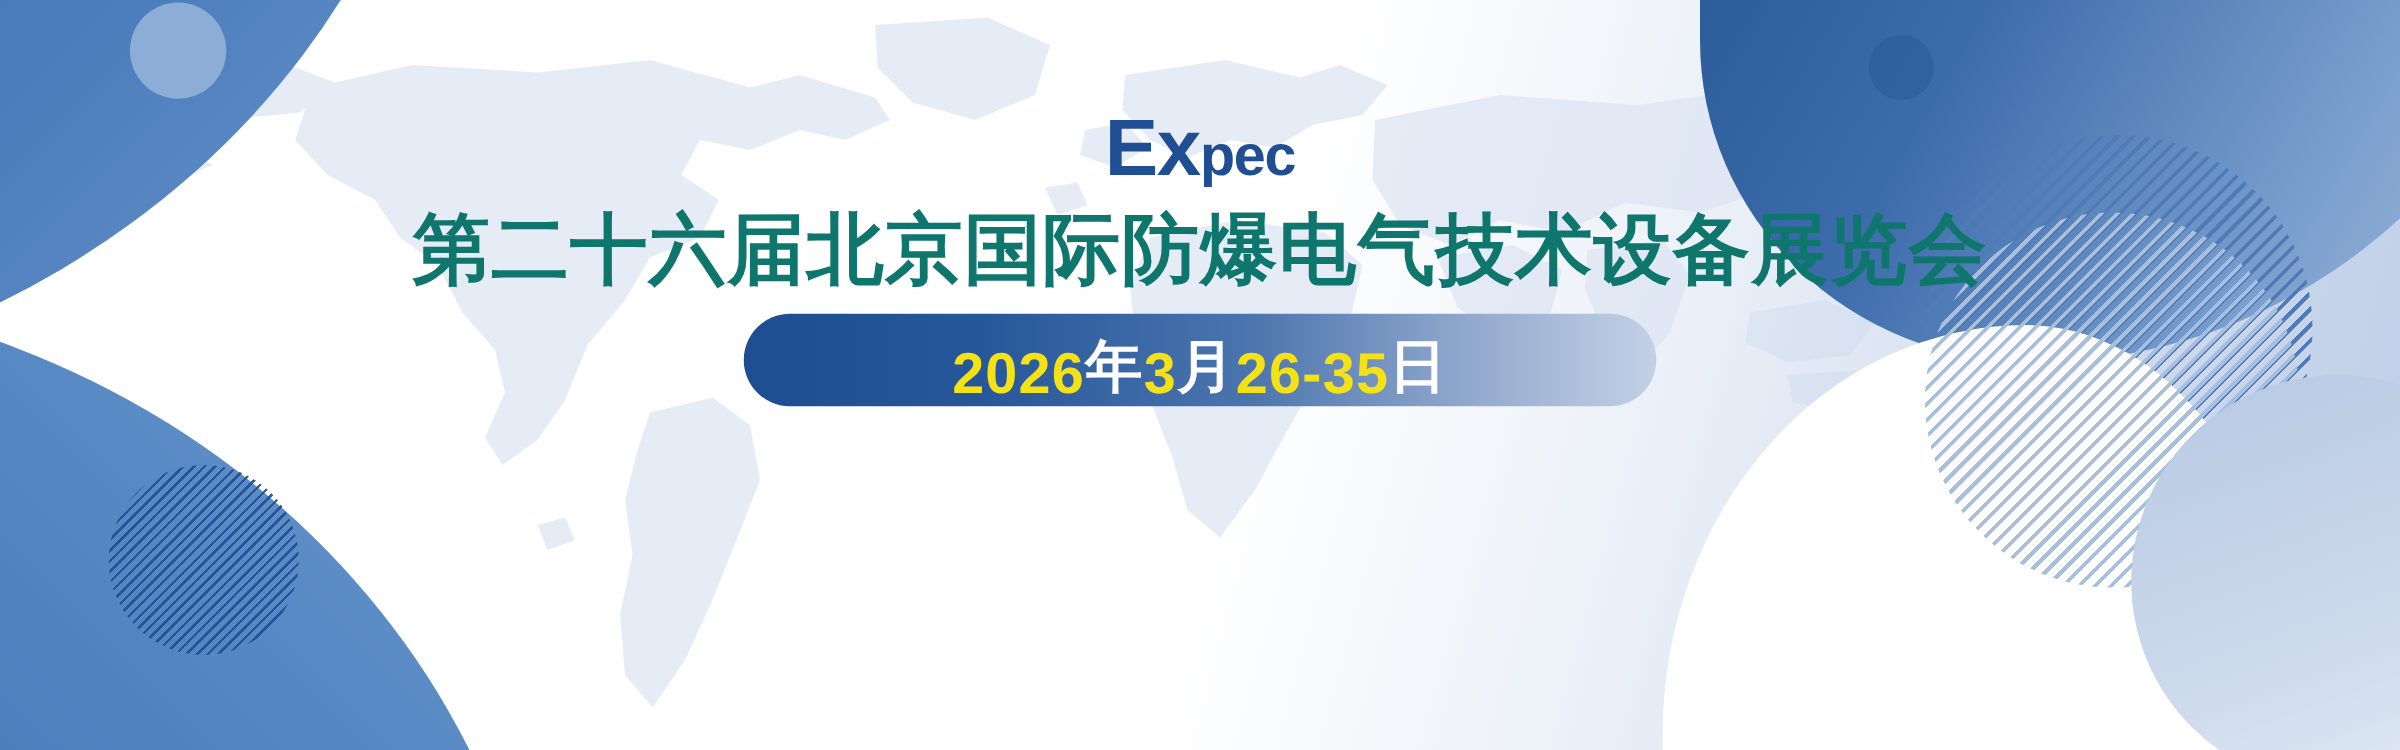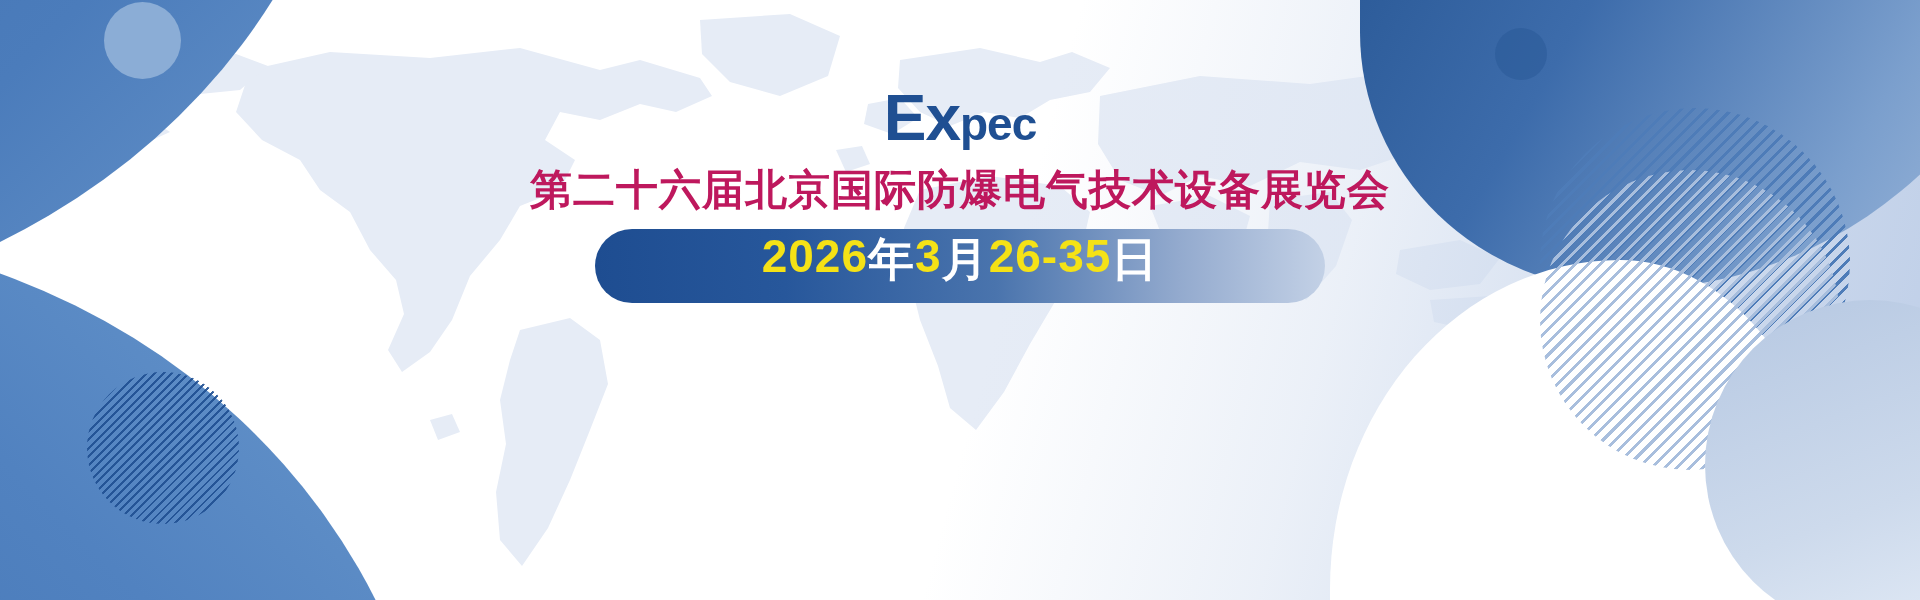--- a/index.html
+++ b/index.html
@@ -120,35 +120,35 @@
     font-weight:bold;
     line-height:1;
     letter-spacing:-1px;
     user-select:none;
   }
   #logo .big{font-size:64px;}
   #logo .small{font-size:46px;}
 
   #main-title{
     margin-top:16px;
-    font-size:42px;
+    font-size:62px;
     font-weight:bold;
-    color:#be185d;
+    color:#0f766e;
     letter-spacing:1px;
     white-space:nowrap;
     line-height:1.12;
   }
 
   #date-pill{
     margin-top:16px;
     width:730px;height:74px;
     border-radius:37px;
     background:linear-gradient(90deg,
         #1e4d91 0%,#27579b 26%,#4a74ad 55%,#93aace 80%,#c3d1e6 100%);
-    display:flex;align-items:flex-start;justify-content:center;
+    display:flex;align-items:flex-end;justify-content:center;
     color:#ffffff;
     font-size:46px;font-weight:bold;
     letter-spacing:1px;
     white-space:nowrap;
   }
   #date-pill .num{color:#f5e216;}
   #date-pill .cn{color:#ffffff;}
 
   #venue{
     margin-top:14px;

